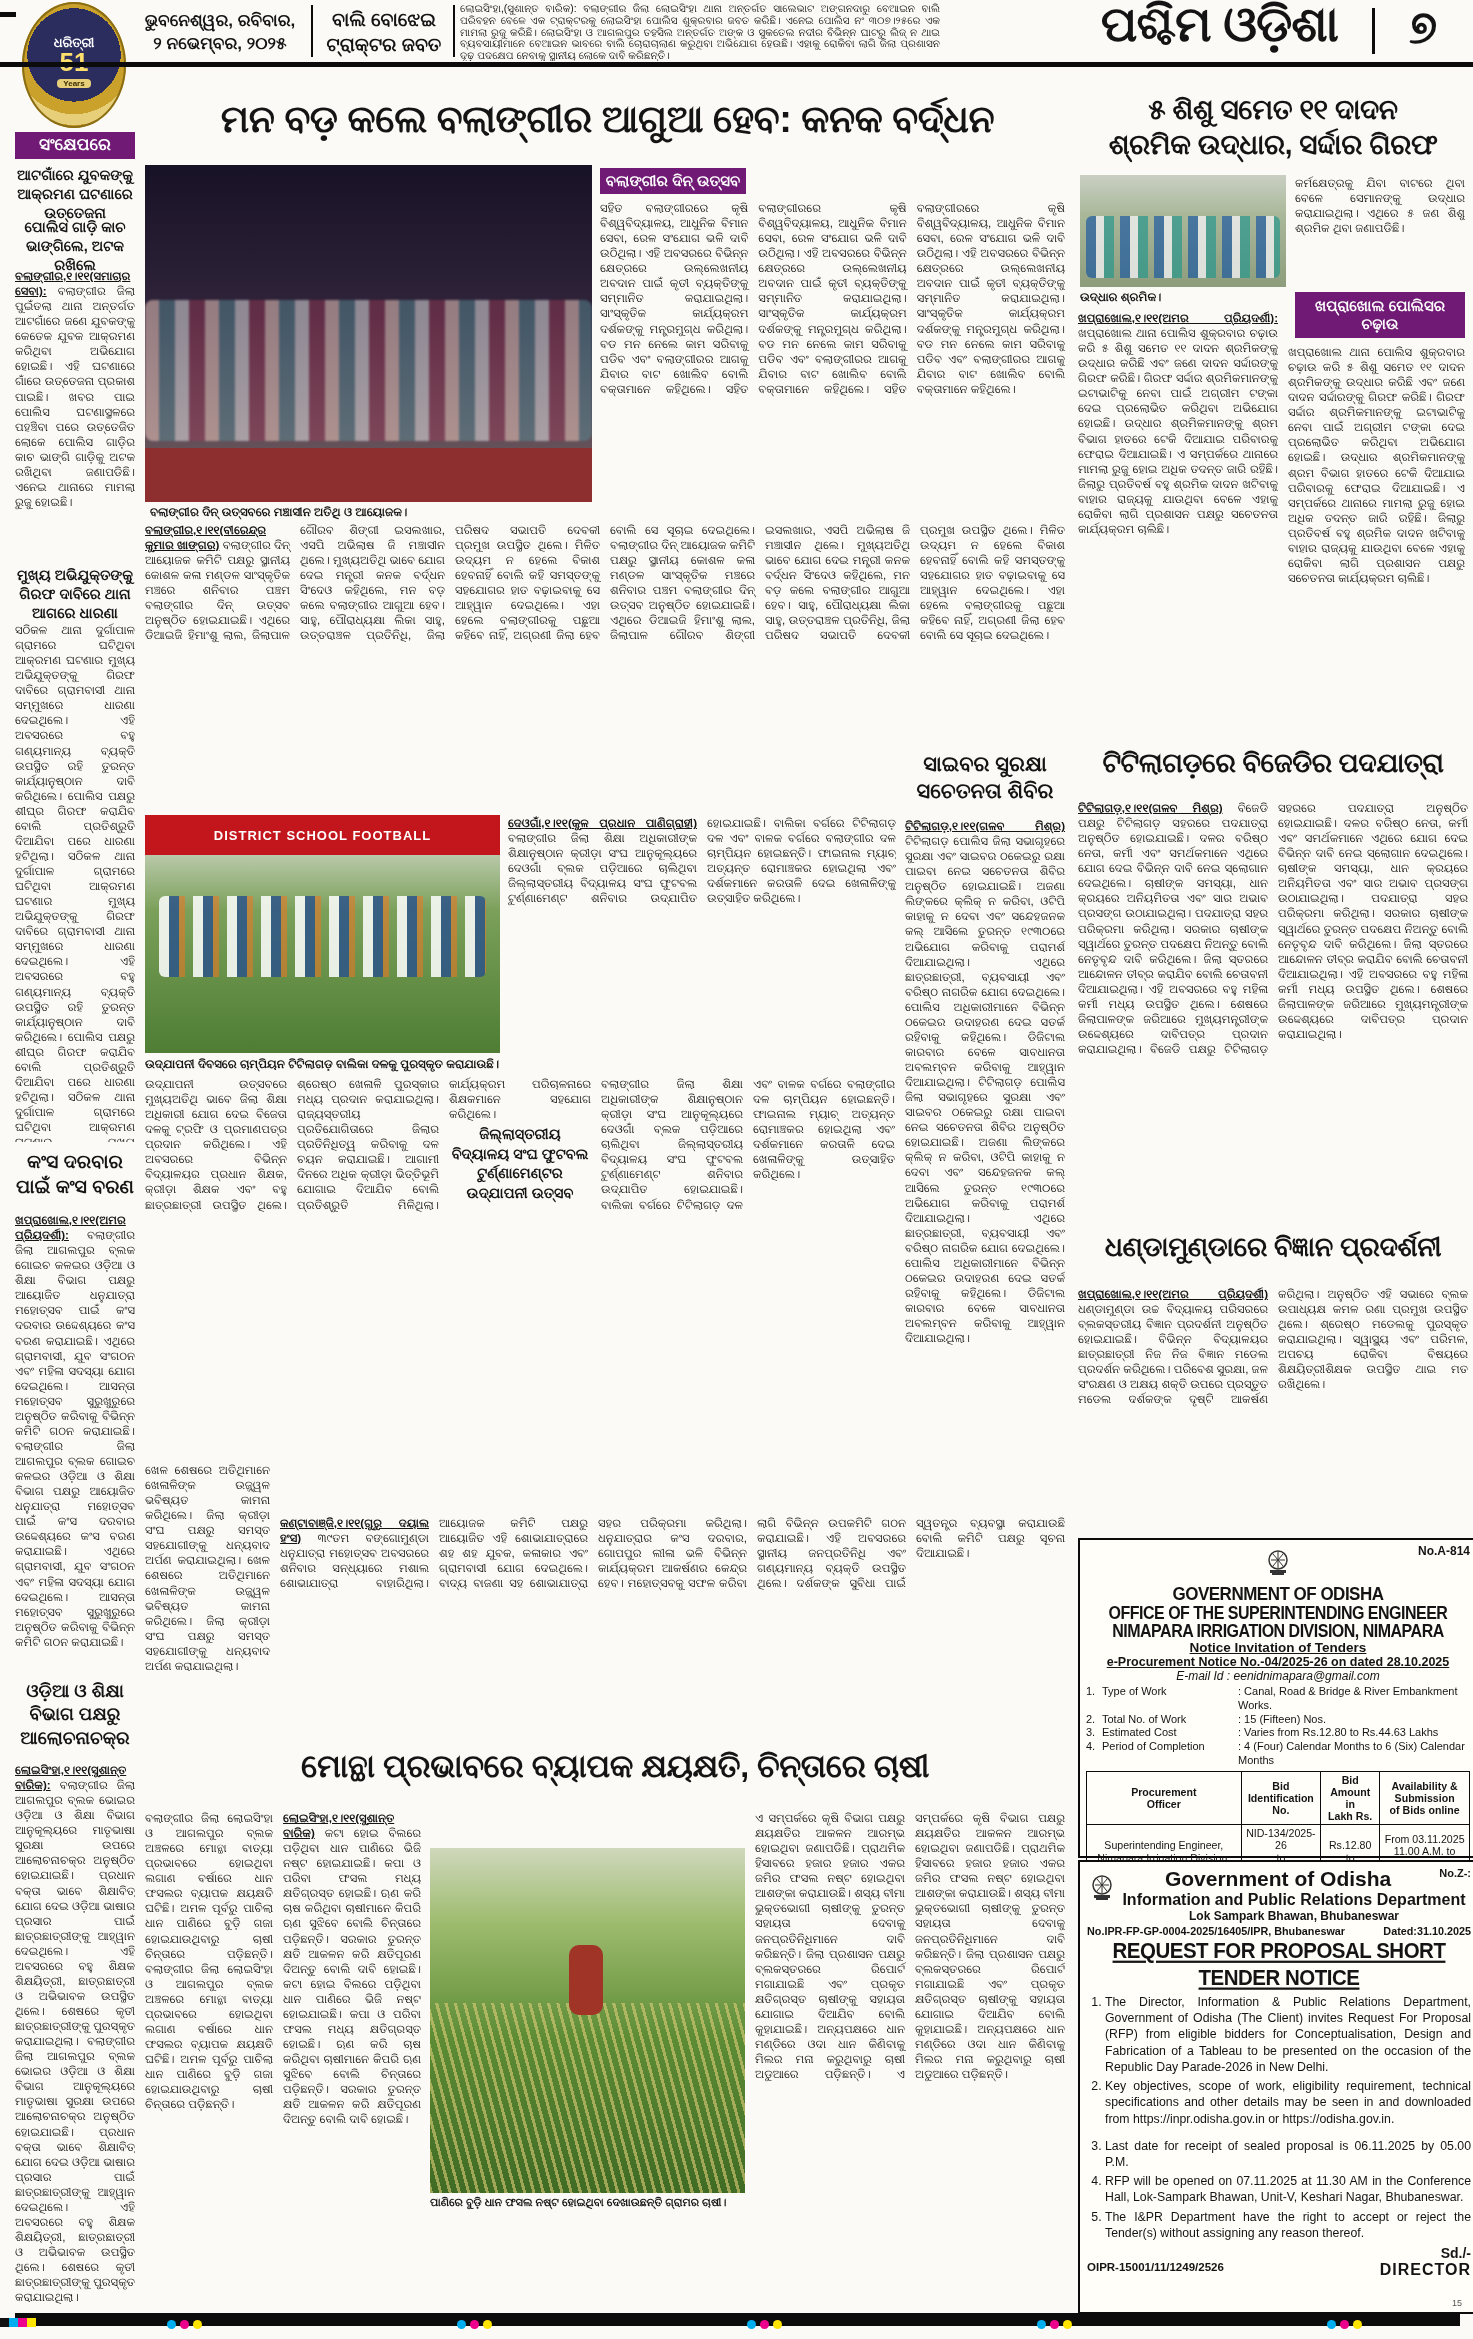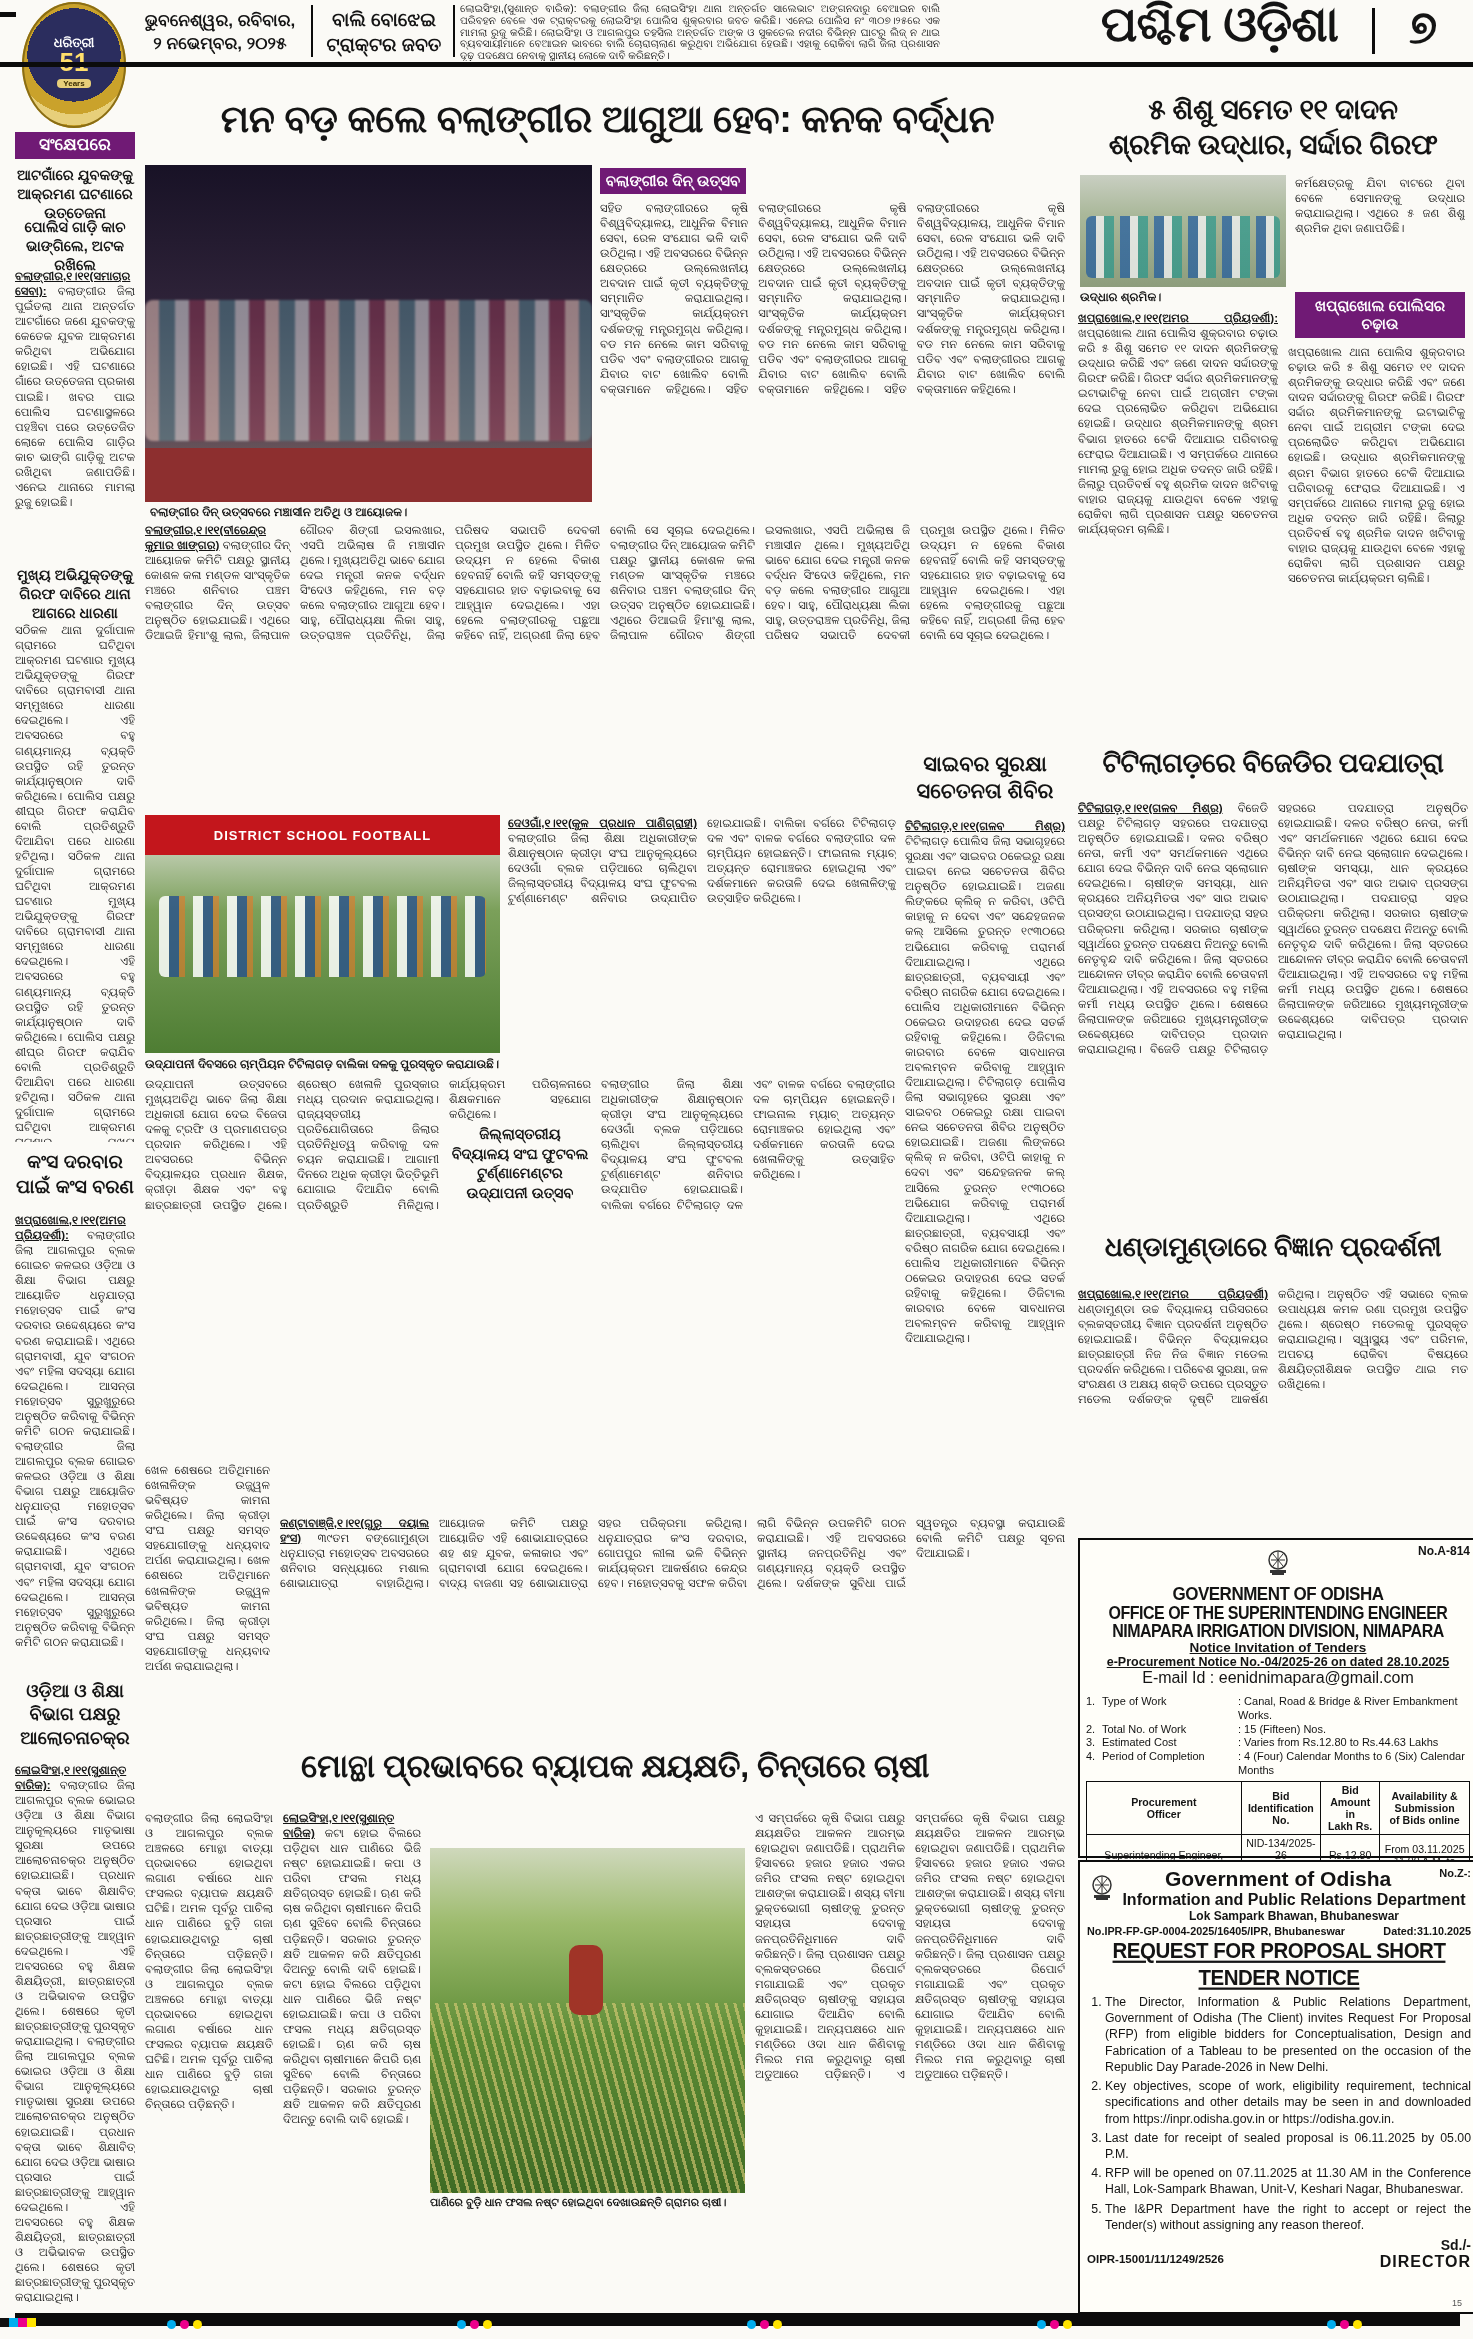--- a/index.html
+++ b/index.html
@@ -246,21 +246,21 @@
         <path d="M8 14h14M15 6v16M10 8l10 12M20 8L10 20" stroke="#333" stroke-width="1"></path>
         <rect x="7" y="24" width="16" height="3" fill="#333"></rect>
           <rect x="9" y="27" width="12" height="2" fill="#333"></rect>
       </svg>
     </div>
     <div class="ctr n-cond" style="font-size:17px;">GOVERNMENT OF ODISHA</div>
     <div class="ctr n-cond" style="font-size:16px;">OFFICE OF THE SUPERINTENDING ENGINEER</div>
     <div class="ctr n-cond" style="font-size:16px;">NIMAPARA IRRIGATION DIVISION, NIMAPARA</div>
     <div class="ctr" style="font-weight:bold;font-size:13.5px;text-decoration:underline;">Notice Invitation of Tenders</div>
     <div class="ctr" style="font-weight:bold;font-size:12.5px;text-decoration:underline;">e-Procurement Notice No.-04/2025-26 on dated 28.10.2025</div>
-    <div class="ctr" style="font-size:16px;margin-bottom:8px;">E-mail Id : eenidnimapara@gmail.com</div>
+    <div class="ctr" style="font-size:12px;margin-bottom:2px;font-style:italic;">E-mail Id : eenidnimapara@gmail.com</div>
 
     <div class="nitem">
         <span class="nn">1.</span>
         <span class="nl">Type of Work</span>
         <span>:  Canal, Road &amp; Bridge &amp; River Embankment Works.</span>
       </div>
     <div class="nitem">
         <span class="nn">2.</span>
         <span class="nl">Total No. of Work</span>
         <span>:  15 (Fifteen) Nos.</span>
@@ -332,21 +332,21 @@
         <div style="font-weight:bold;font-size:12px;">Lok Sampark Bhawan, Bhubaneswar</div>
       </div>
     </div>
     <div style="display:flex;justify-content:space-between;font-weight:bold;font-size:10.8px;margin-top:2px;">
       <span>No.IPR-FP-GP-0004-2025/16405/IPR, Bhubaneswar</span>
       <span>Dated:31.10.2025</span>
     </div>
     <div class="ctr n-cond" style="font-size:20.5px;text-decoration:underline;margin:3px 0 6px;">REQUEST FOR PROPOSAL SHORT TENDER NOTICE</div>
     <ol style="margin:0;padding-left:18px;font-size:12.3px;line-height:1.32;text-align:justify;">
       <li style="margin-bottom:3px;">The Director, Information &amp; Public Relations Department, Government of Odisha (The Client) invites Request For Proposal (RFP) from eligible bidders for Conceptualisation, Design and Fabrication of a Tableau to be presented on the occasion of the Republic Day Parade-2026 in New Delhi.</li>
-      <li style="margin-bottom:3px;">Key objectives, scope of work, eligibility requirement, technical specifications and other details may be seen in and downloaded from https://inpr.odisha.gov.in or https://odisha.gov.in.</li>
+      <li style="margin-bottom:11px;">Key objectives, scope of work, eligibility requirement, technical specifications and other details may be seen in and downloaded from https://inpr.odisha.gov.in or https://odisha.gov.in.</li>
       <li style="margin-bottom:3px;">Last date for receipt of sealed proposal is 06.11.2025 by 05.00 P.M.</li>
       <li style="margin-bottom:3px;">RFP will be opened on 07.11.2025 at 11.30 AM in the Conference Hall, Lok-Sampark Bhawan, Unit-V, Keshari Nagar, Bhubaneswar.</li>
       <li>The I&amp;PR Department have the right to accept or reject the Tender(s) without assigning any reason thereof.</li>
     </ol>
     <div style="text-align:right;font-weight:bold;font-size:14px;margin-top:4px;">Sd./-</div>
     <div style="display:flex;justify-content:space-between;font-weight:bold;">
       <span style="font-size:11.5px;">OIPR-15001/11/1249/2526</span>
       <span style="font-size:16px;letter-spacing:1px;">DIRECTOR</span>
     </div>
   </div>

